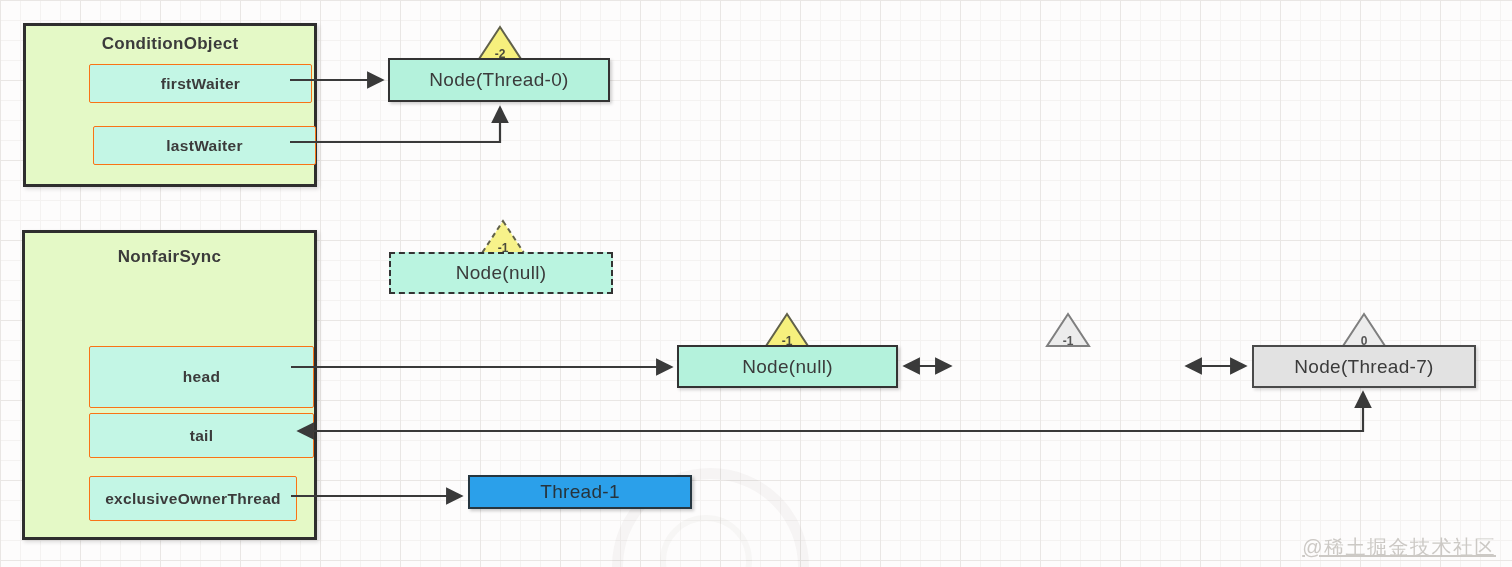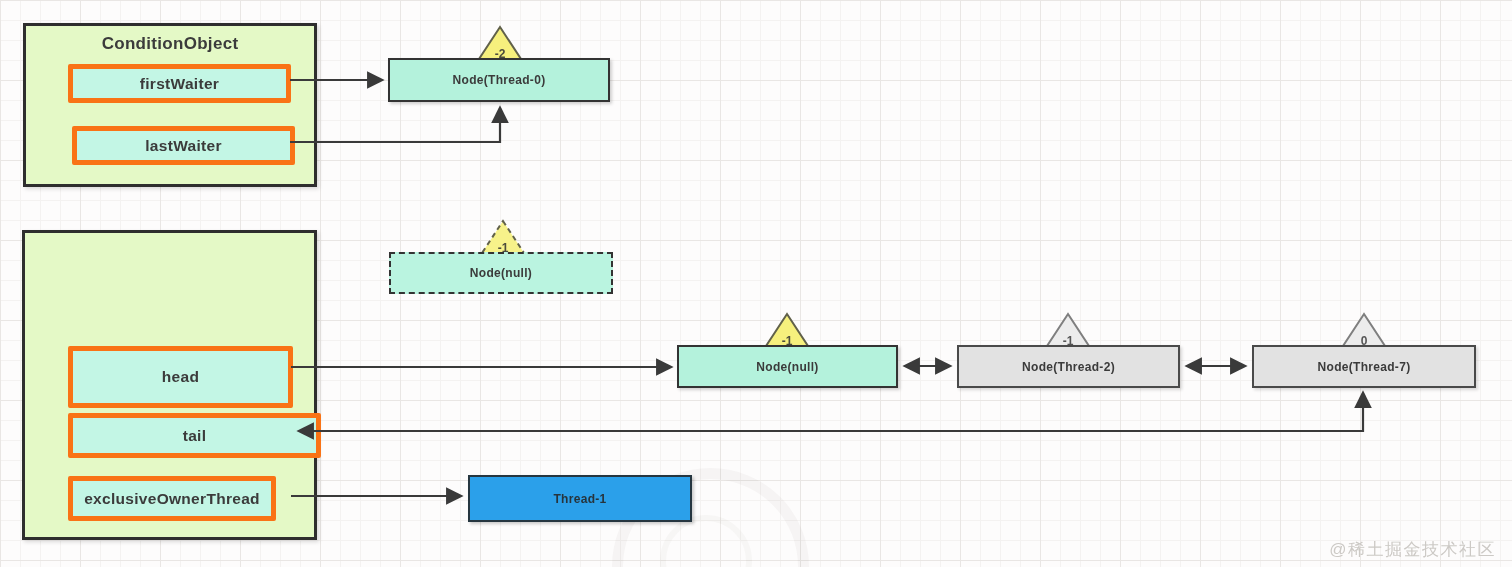--- a/index.html
+++ b/index.html
@@ -53,42 +53,43 @@
     left: 0; right: 0;
     text-align: center;
     font-weight: bold;
     font-size: 17px;
     color: #3b3b3b;
     letter-spacing: 0.3px;
   }
   .field {
     position: absolute;
     background: #c3f6e5;
-    border: 5px solid #f97316;
+    border: 1px solid #f97316;
     border-radius: 2px;
     box-sizing: border-box;
     display: flex;
     align-items: center;
     justify-content: center;
     font-weight: bold;
     font-size: 15.5px;
     color: #3b3b3b;
     letter-spacing: 0.3px;
+    margin-left: 21px;
   }
   .state-eq { font-weight: bold; }
   .state-val { margin-left: 9px; font-size: 17px; font-weight: bold; }
 
   .node {
     position: absolute;
     box-sizing: border-box;
     display: flex;
     align-items: center;
     justify-content: center;
-    font-weight: bold;
-    font-size: 12px;
+    font-weight: normal;
+    font-size: 19px;
     color: #3b3b3b;
     letter-spacing: 0.3px;
     z-index: 3;
   }
   .node.mint  { background: #b4f2dc; border: 2px solid #333333; box-shadow: 2px 2px 3px rgba(0,0,0,0.18); }
   .node.mint-dashed { background: #baf4e0; border: 2px dashed #333333; }
   .node.gray  { background: #e2e2e2; border: 2px solid #4a4a4a; box-shadow: 2px 2px 3px rgba(0,0,0,0.15); }
   .node.blue  { background: #2ba0ea; border: 2px solid #263640; color: #27343c; box-shadow: 2px 2px 3px rgba(0,0,0,0.2); }
 
   .tri {
@@ -103,24 +104,25 @@
     text-align: center;
     font-size: 12px;
     font-weight: bold;
     color: #4c4c3c;
   }
   .tri.gray .tri-label { color: #555555; }
 
   .site-credit {
     position: absolute;
     right: 16px; bottom: 6px;
-    font-size: 17px;
+    font-size: 20px;
     color: #ccc9c5;
     letter-spacing: 1.5px;
     z-index: 4;
+    text-decoration: underline;
   }
 </style>
 </head>
 <body>
 
 <div class="canvas">
 
   <div class="stamp"></div>
   <div class="stamp-inner"></div>
 
@@ -141,22 +143,23 @@
     </g>
   </svg>
 
   <div class="container-box" style="left:23px; top:23px; width:294px; height:164px;">
     <div class="container-title" style="top:8px;">ConditionObject</div>
     <div class="field" style="left:42px; top:38px; width:223px; height:39px;">firstWaiter</div>
     <div class="field" style="left:46px; top:100px; width:223px; height:39px;">lastWaiter</div>
   </div>
 
   <div class="container-box" style="left:22px; top:230px; width:295px; height:310px;">
+    <div class="container-title" style="top:14px;">NonfairSync</div>
     <div class="field" style="left:43px; top:113px; width:225px; height:62px;">head</div>
-    <div class="field" style="left:43px; top:180px; width:253px; height:45px;">tail</div>
+    <div class="field" style="left:43px; top:180px; width:225px; height:45px;">tail</div>
     <div class="field" style="left:43px; top:243px; width:208px; height:45px;">exclusiveOwnerThread</div>
   </div>
 
   <div class="tri yellow" style="left:477px; top:25px;">
     <svg width="46" height="36">
       <polygon points="23,2 44,34 2,34" fill="#f6f07d" stroke="#61614a" stroke-width="2"></polygon>
     </svg>
     <span class="tri-label">-2</span>
   </div>
   <div class="node mint" style="left:388px; top:58px; width:222px; height:44px;">Node(Thread-0)</div>
@@ -176,27 +179,26 @@
     <span class="tri-label">-1</span>
   </div>
   <div class="node mint" style="left:677px; top:345px; width:221px; height:43px;">Node(null)</div>
 
   <div class="tri gray" style="left:1045px; top:312px;">
     <svg width="46" height="36">
       <polygon points="23,2 44,34 2,34" fill="#ececec" stroke="#7f7f7f" stroke-width="2"></polygon>
     </svg>
     <span class="tri-label">-1</span>
   </div>
-  <div class="node gray" style="left:957px; top:345px; width:223px; height:43px;">Node(Thread-2)</div>
 
   <div class="tri gray" style="left:1341px; top:312px;">
     <svg width="46" height="36">
       <polygon points="23,2 44,34 2,34" fill="#ececec" stroke="#7f7f7f" stroke-width="2"></polygon>
     </svg>
     <span class="tri-label">0</span>
   </div>
   <div class="node gray" style="left:1252px; top:345px; width:224px; height:43px;">Node(Thread-7)</div>
 
-  <div class="node blue" style="left:468px; top:475px; width:224px; height:47px;">Thread-1</div>
+  <div class="node blue" style="left:468px; top:475px; width:224px; height:34px;">Thread-1</div>
 
   <div class="site-credit">@稀土掘金技术社区</div>
 
 </div>
 
 </body></html>

